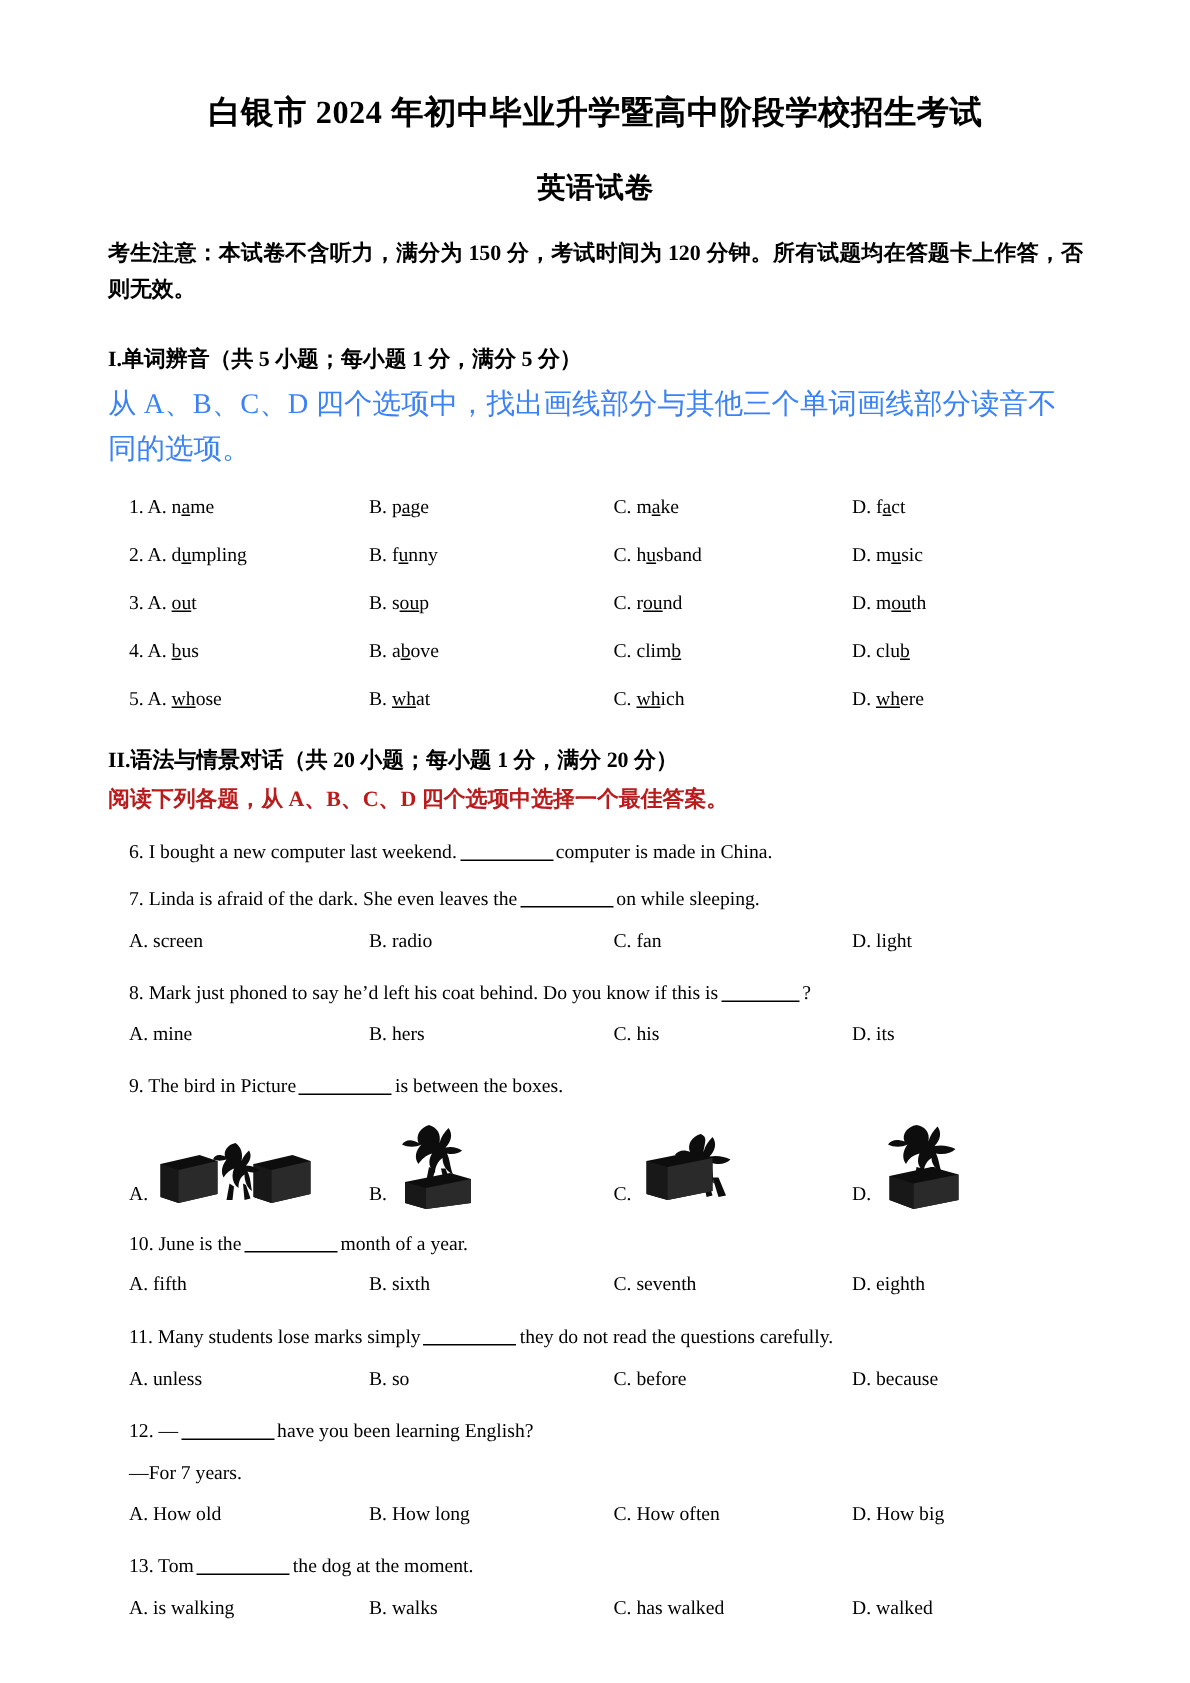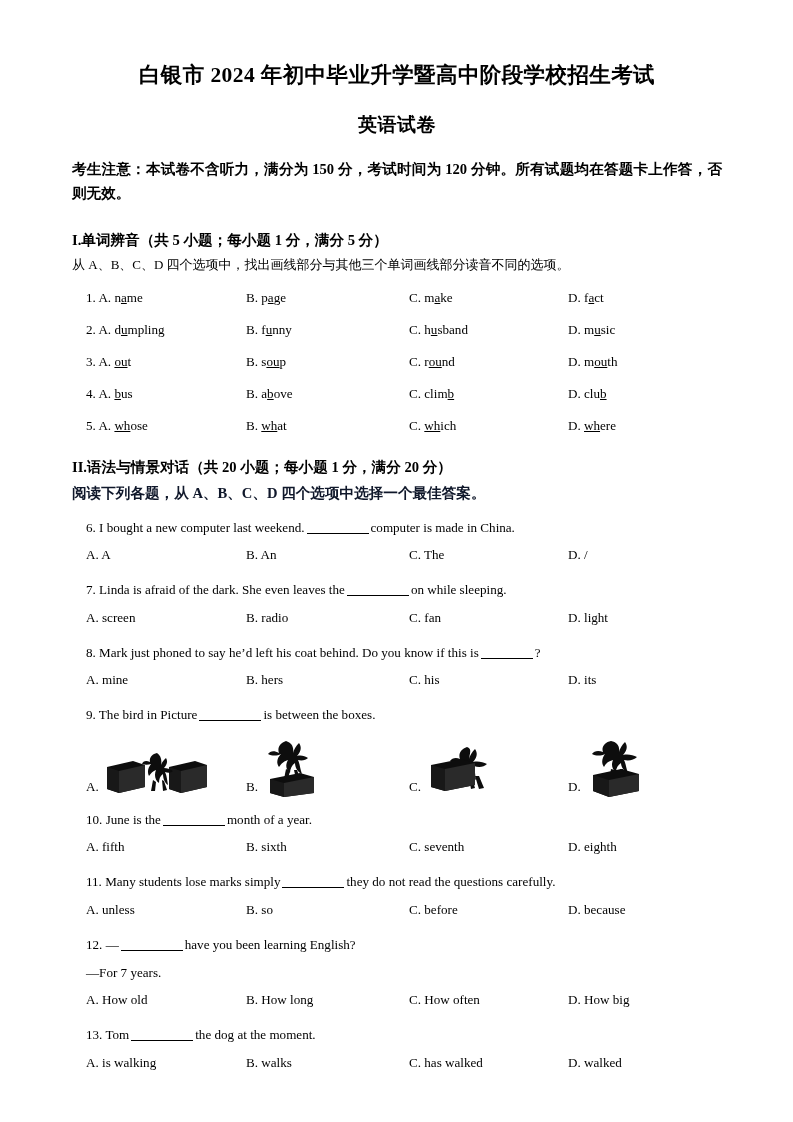--- a/index.html
+++ b/index.html
@@ -61,29 +61,29 @@
   
   .sec-head {
     font-family: "Liberation Serif", "DejaVu Serif", serif;
     font-weight: bold;
     font-size: 14.6px;
     line-height: 1.6;
     margin: 6px 0 2px 0;
   }
   .sec-sub {
     font-family: "Liberation Serif", "DejaVu Serif", serif;
-    font-size: 13px;
+    font-size: 19px;
     line-height: 1.6;
     margin: 2px 0 6px 0;
-    color: #000000;
+    color: #3b82f6;
   }
   .sec-sub.bold {
     font-weight: bold;
     font-size: 14.6px;
-    color: #0f172a;
+    color: #b91c1c;
   }
 
   
   .q-stem {
     font-size: 13.1px;
     line-height: 1.55;
     margin: 11px 0 0 14px;
   }
   .q-stem.first { margin-top: 13px; }
   .q-cont {
@@ -197,26 +197,20 @@
       <span class="opt opt-b"><span>B.</span> <span></span><span class="u">wh</span><span>at</span></span>
       <span class="opt opt-c"><span>C.</span> <span></span><span class="u">wh</span><span>ich</span></span>
       <span class="opt opt-d"><span>D.</span> <span></span><span class="u">wh</span><span>ere</span></span>
     </div>
 
     <div class="sec-head" style="margin-top:16px">II.语法与情景对话（共 20 小题；每小题 1 分，满分 20 分）</div>
     <div class="sec-sub bold">阅读下列各题，从 A、B、C、D 四个选项中选择一个最佳答案。</div>
 
     <div class="q-stem first">
       <span>6. I bought a new computer last weekend.</span><span class="blank"></span><span>computer is made in China.</span>
-    </div>
-    <div class="opts">
-      <span class="opt opt-a">A. A</span>
-      <span class="opt opt-b">B. An</span>
-      <span class="opt opt-c">C. The</span>
-      <span class="opt opt-d">D. /</span>
     </div>
 
     <div class="q-stem">
       <span>7. Linda is afraid of the dark. She even leaves the</span><span class="blank"></span><span>on while sleeping.</span>
     </div>
     <div class="opts">
       <span class="opt opt-a">A. screen</span>
       <span class="opt opt-b">B. radio</span>
       <span class="opt opt-c">C. fan</span>
       <span class="opt opt-d">D. light</span>

